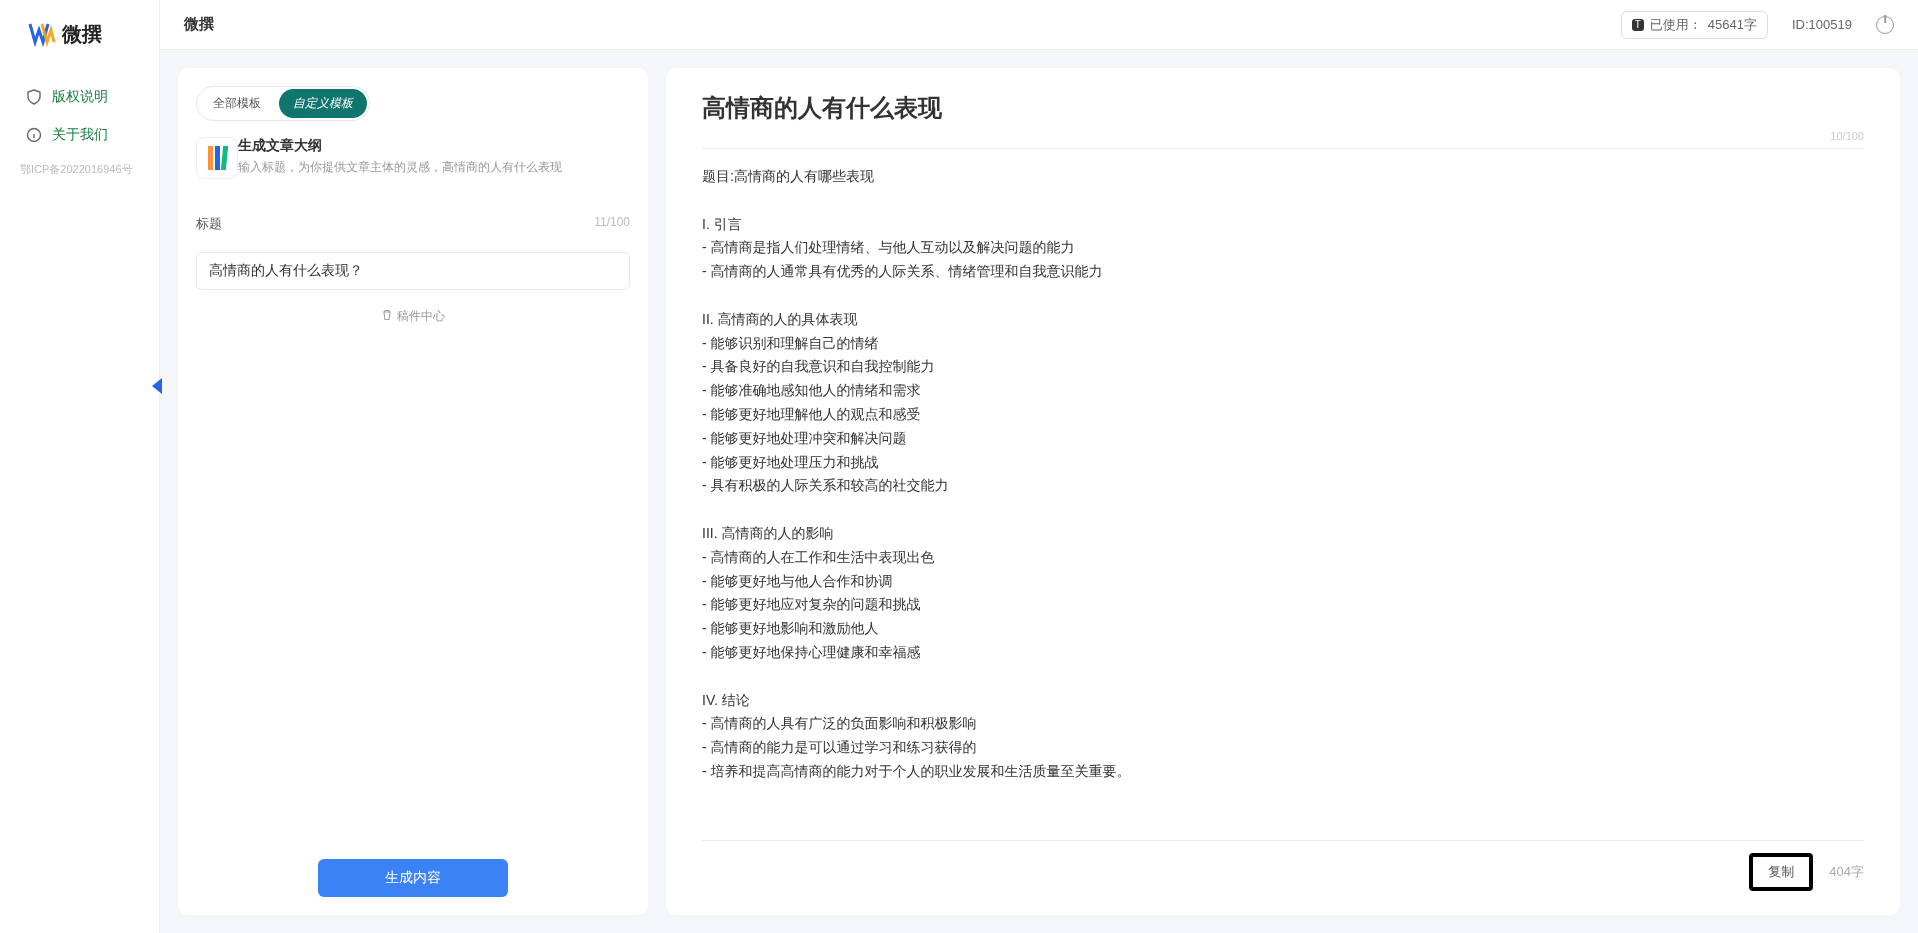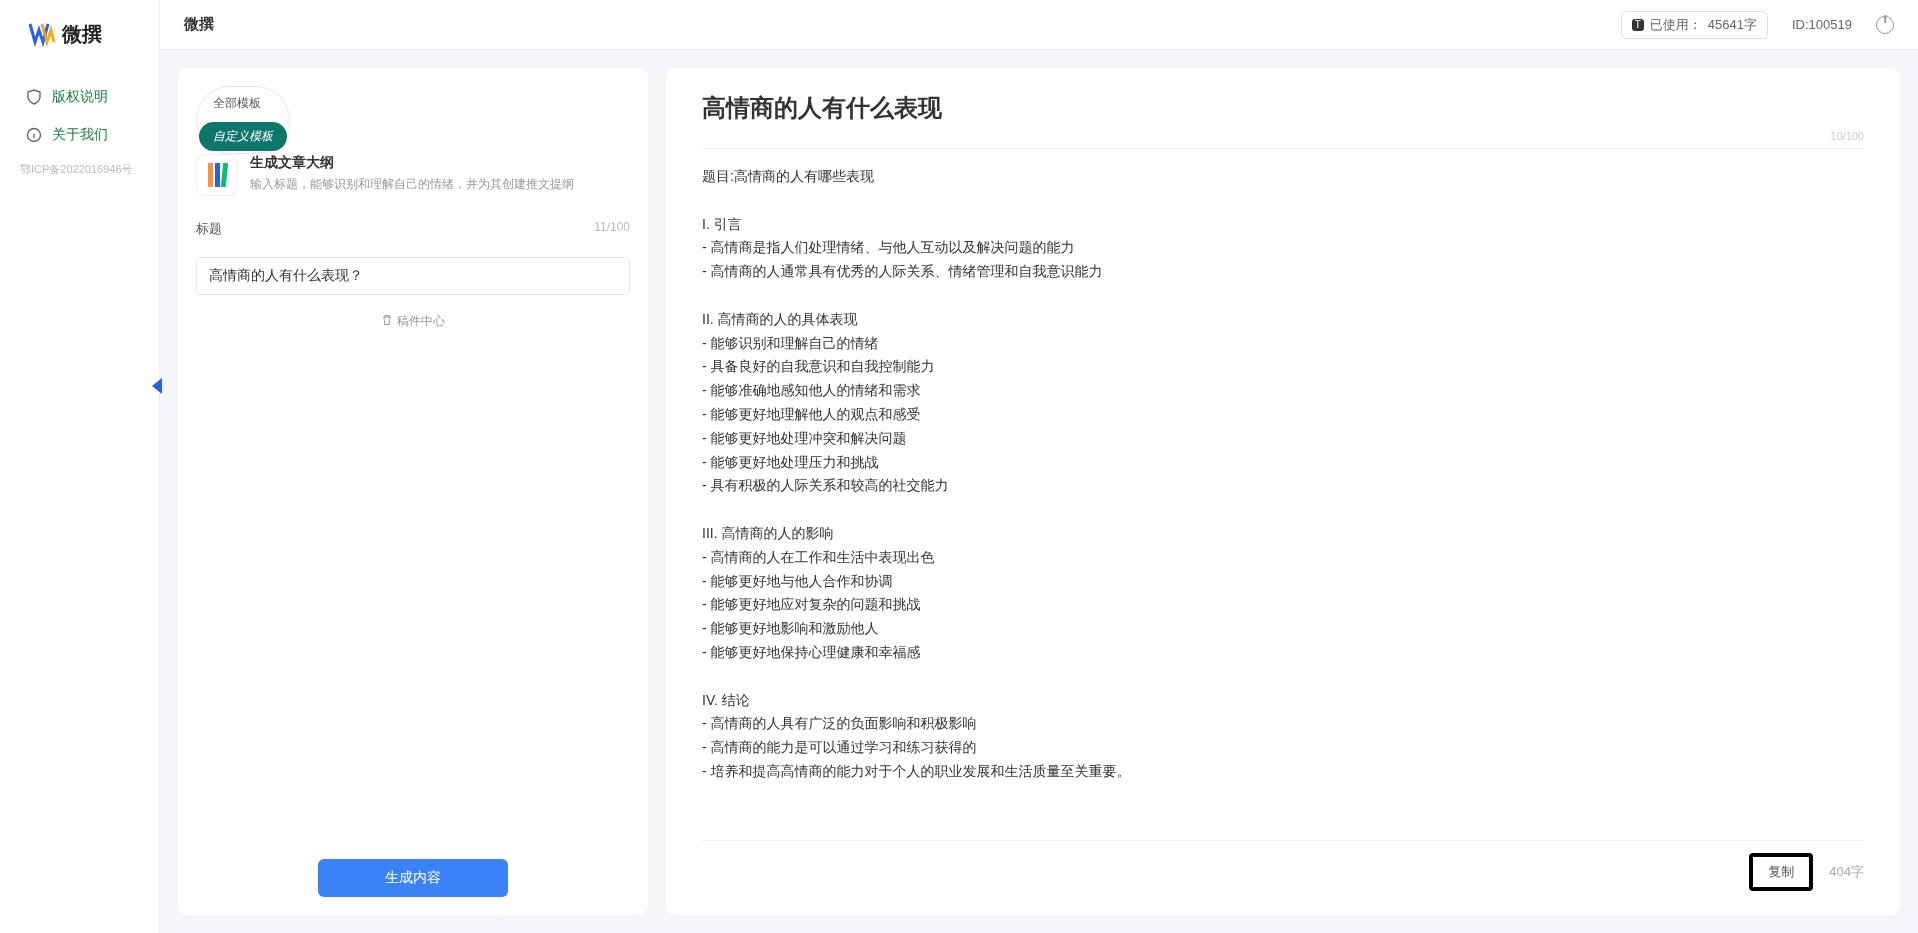--- a/index.html
+++ b/index.html
@@ -160,38 +160,37 @@
   flex: 1;
   padding: 24px 36px;
 }
 .tabs {
   display: flex;
   gap: 4px;
   border: 1px solid #e5e7eb;
   border-radius: 999px;
   padding: 2px;
   width: fit-content;
-  flex-direction: column;
+  margin-bottom: 16px;
 }
 .tab {
   font-size: 12px;
   padding: 6px 14px;
   border-radius: 999px;
   cursor: pointer;
   color: #555;
 }
 .tab.active {
   background: #0f766e;
   color: #fff;
   font-style: italic;
 }
 .template-card {
   display: flex;
-  gap: 12px;
-  margin-bottom: 24px;
+  margin-bottom: 36px;
 }
 .template-card .thumb {
   width: 42px;
   height: 42px;
   background: #fff;
   border: 1px solid #eee;
   border-radius: 8px;
   display: flex;
   align-items: center;
   justify-content: center;
@@ -367,21 +366,21 @@
         <div class="template-card">
           <div class="thumb">
             <svg viewBox="0 0 22 26">
                 <rect x="2" y="1" width="5" height="24" fill="#fb923c"></rect>
                 <rect x="9" y="1" width="5" height="24" fill="#2563eb"></rect>
                 <rect x="16" y="1" width="5" height="24" fill="#10b981" transform="rotate(6 18 13)"></rect>
               </svg>
           </div>
           <div class="txt">
             <div class="title">生成文章大纲</div>
-            <div class="desc">输入标题，能够识别和理解自己的情绪，并为其创建推文提纲</div>
+            <div class="desc">输入标题，为你提供文章主体的灵感，高情商的人有什么表现</div>
           </div>
         </div>
 
         <div class="field-label-row">
           <span>标题</span>
           <span class="count">11/100</span>
         </div>
         <input class="input-box" value="高情商的人有什么表现？" style="">
 
         <div class="clear-btn">

